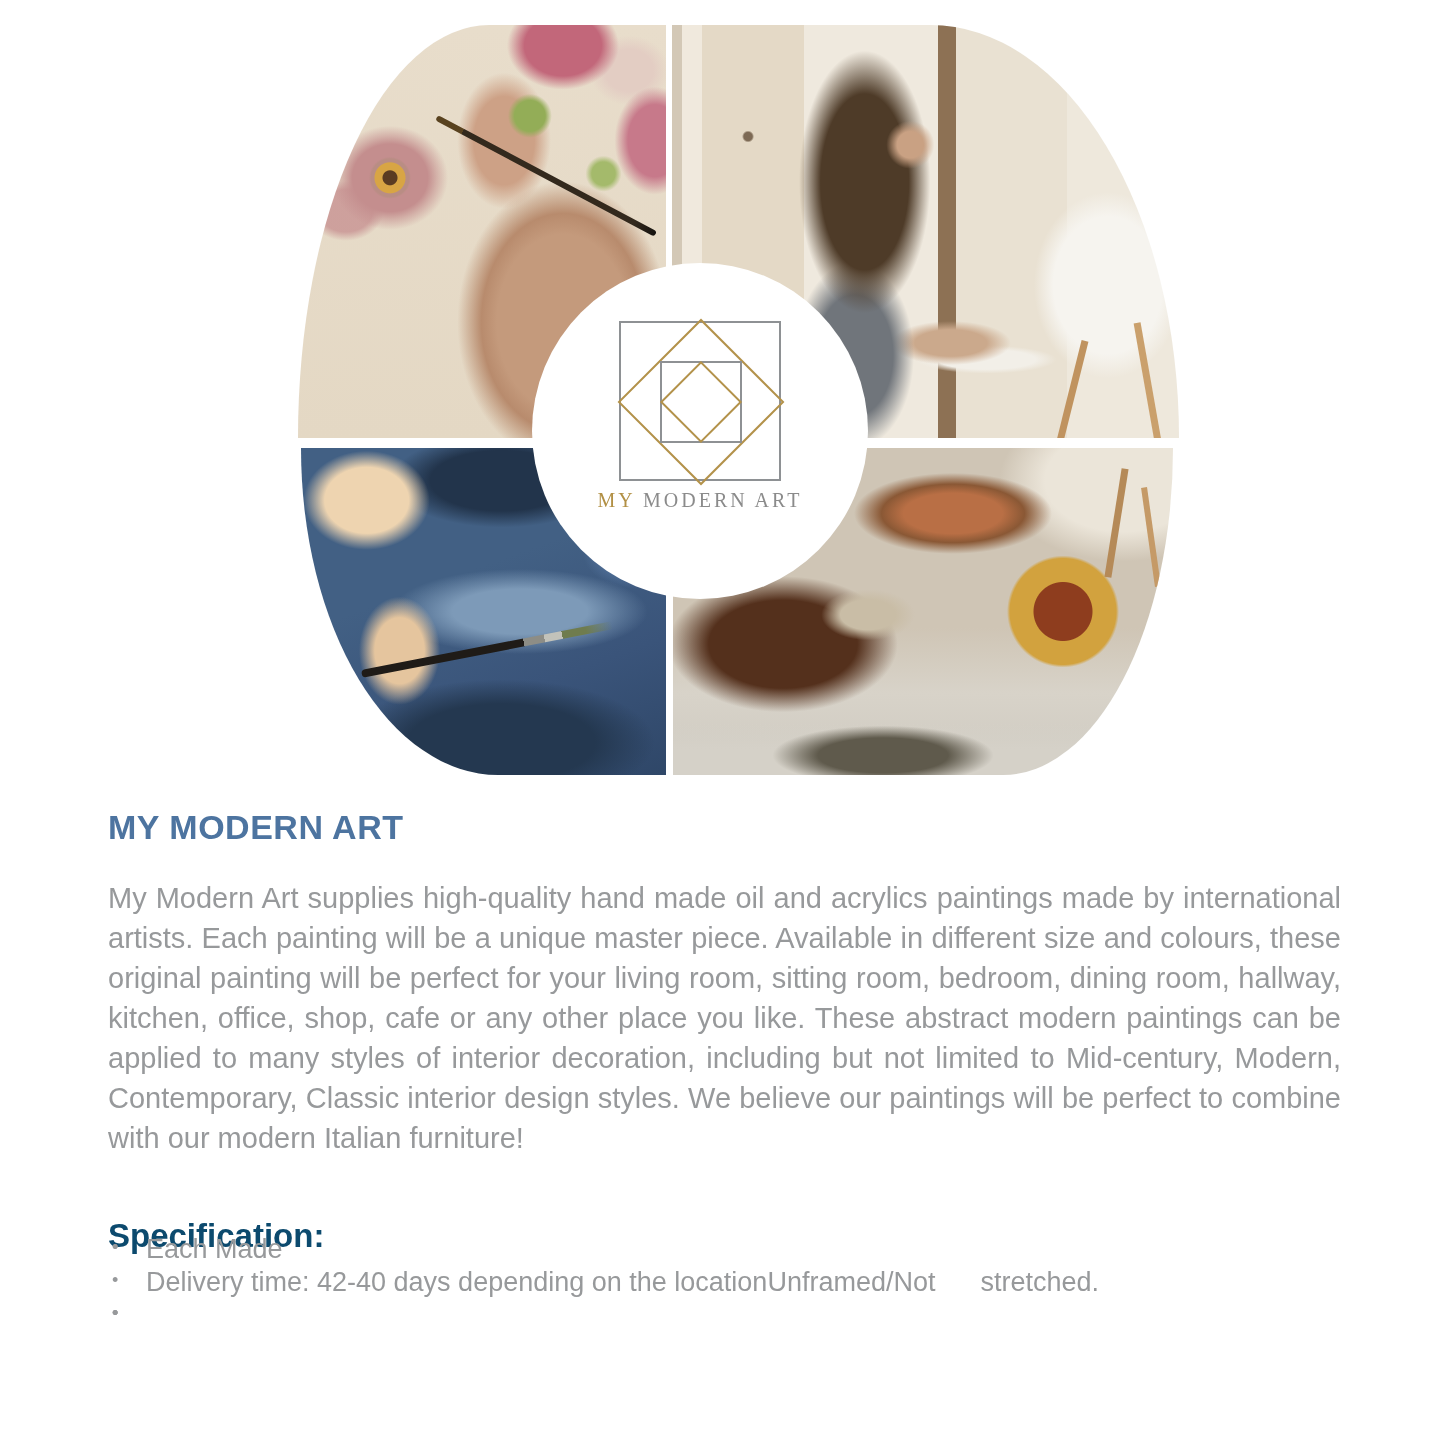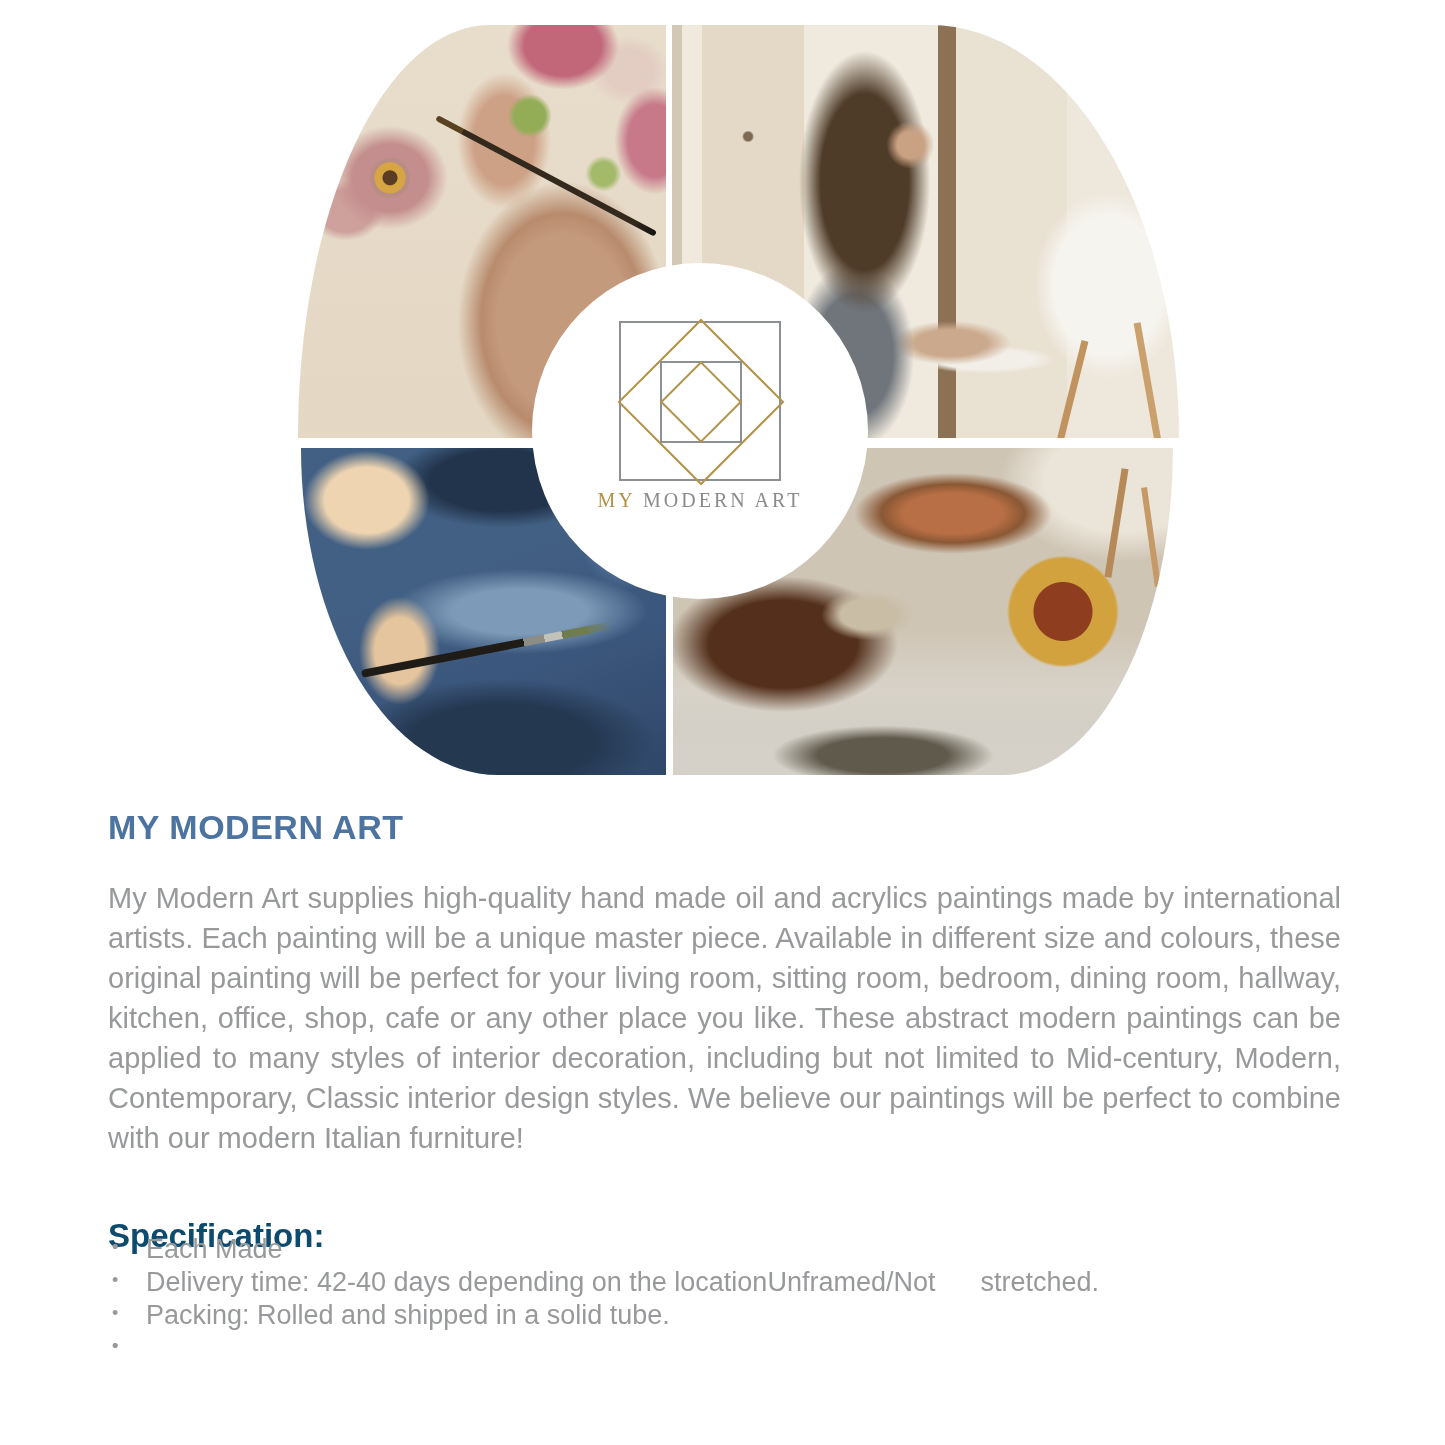--- a/index.html
+++ b/index.html
@@ -117,18 +117,18 @@
   <h1 class="title">MY MODERN ART</h1>
 
   <p class="para">My Modern Art supplies high-quality hand made oil and acrylics paintings made by international artists. Each painting will be a unique master piece. Available in different size and colours, these original painting will be perfect for your living room, sitting room, bedroom, dining room, hallway, kitchen, office, shop, cafe or any other place you like. These abstract modern paintings can be applied to many styles of interior decoration, including but not limited to Mid-century, Modern, Contemporary, Classic interior design styles. We believe our paintings will be perfect to combine with our modern Italian furniture!</p>
 
   <h2 class="spec-h">Specification:</h2>
 
   <ul class="spec-list">
     <li><span class="dot">•</span></li>
     <li><span class="dot">•</span><span>Each Made</span></li>
     <li><span class="dot">•</span><span>Delivery time: 42-40 days depending on the locationUnframed/Not      stretched.</span></li>
-    <li><span class="dot">•</span><span>Packing: Rolled and shipped in a solid tube.</span></li>
+    <li><span class="dot">•</span></li>
     <li><span class="dot">•</span></li>
     <li><span class="dot">•</span></li>
   </ul>
 
 </div>
 
 </body></html>

